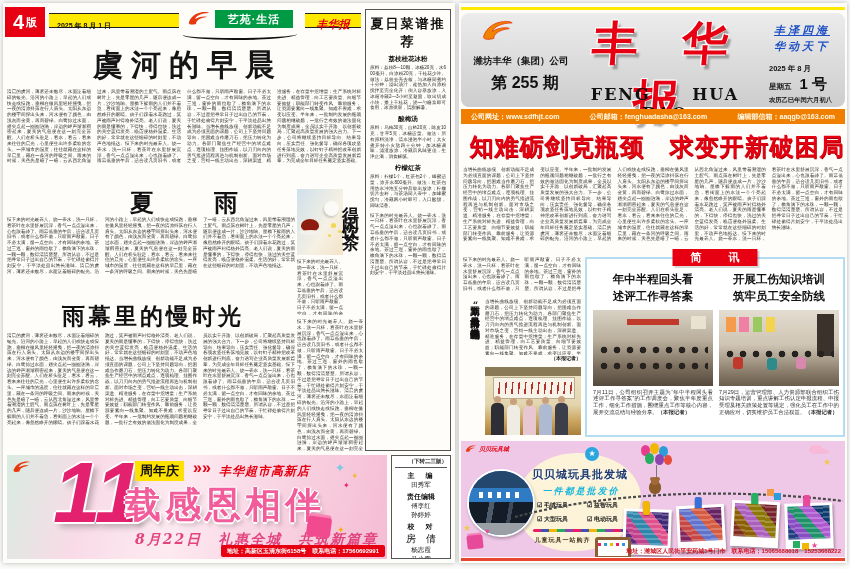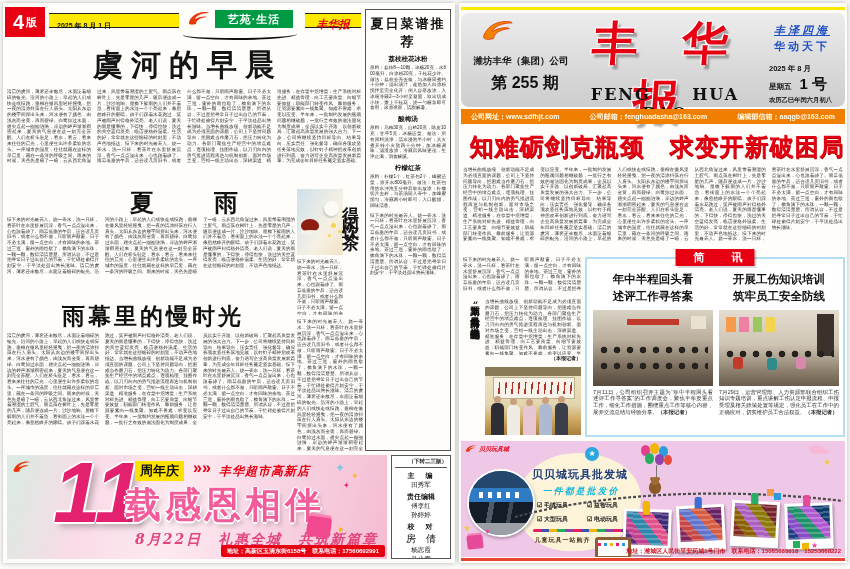--- a/index.html
+++ b/index.html
@@ -128,21 +128,21 @@
     <div class="abs" style="left:2px;top:10px;width:384px;height:94px;background:linear-gradient(#ececec,#cdcdcd);border-radius:8px;">
       <svg class="abs" style="left:20px;top:4px;" width="34" height="26" viewBox="0 0 24 18">
         <path d="M2 13 C6 2 20 2 22 4 C14 4 9 7 8 10 C13 7 19 7 20 8 C12 9 9 12 9 15 C5 16 1 16 2 13 Z" fill="#f08300" stroke="#e8380d" stroke-width="0.6"></path>
       </svg>
       <div class="abs" style="left:4px;top:42px;width:112px;text-align:center;font-size:9.5px;font-weight:900;">潍坊丰华（集团）公司</div>
       <div class="abs" style="left:8px;top:60px;width:112px;text-align:center;font-size:16px;font-weight:900;">第 255 期</div>
       <div class="abs serif" style="left:110px;top:2px;width:188px;text-align:center;font-size:46px;line-height:1.25;font-weight:900;letter-spacing:14px;color:#e60012;transform:skewX(-4deg);text-shadow:-1px -1px 0 #fff,1px -1px 0 #fff,-1px 1px 0 #fff,3px 4px 2px rgba(70,70,70,.45);">丰 华 报</div>
       <div class="abs serif" style="left:110px;top:72px;width:188px;text-align:center;font-size:16px;font-weight:700;letter-spacing:2px;word-spacing:34px;color:#111;">FENG HUA BAO</div>
       <div class="abs" style="left:300px;top:6px;width:82px;">
         <div class="serif" style="text-align:center;font-size:11px;font-weight:900;font-style:italic;letter-spacing:3px;color:#1d4fc4;margin-top:4px;text-decoration:underline;">丰泽四海</div>
-        <div class="serif" style="text-align:center;font-size:11px;font-weight:900;letter-spacing:3px;color:#1d4fc4;margin-top:1px;">华动天下</div>
+        <div class="serif" style="text-align:center;font-size:11px;font-weight:900;font-style:italic;letter-spacing:3px;color:#1d4fc4;margin-top:1px;">华动天下</div>
         <div style="font-size:7.5px;font-weight:800;margin:10px 0 0 8px;">2025 年 8 月</div>
         <div style="display:flex;align-items:baseline;margin:1px 0 0 8px;gap:8px;">
           <span style="font-size:7.5px;font-weight:800;">星期五</span>
           <span style="font-size:15px;font-weight:900;">1 号</span>
         </div>
         <div style="font-size:6.3px;font-weight:800;margin:2px 0 0 8px;">农历乙巳年闰六月初八</div>
       </div>
     </div>
 
     <div class="abs" style="left:2px;top:106px;width:384px;height:15px;background:#f07f00;display:flex;align-items:center;justify-content:space-between;padding:0 10px;box-sizing:border-box;">
@@ -165,21 +165,21 @@
       <div class="abs" style="left:6px;bottom:0;display:flex;gap:3px;align-items:flex-end;">
         <span class="person" style="background:#2e2e36;"></span>
         <span class="person" style="background:#efece3;height:30px;"></span>
         <span class="person" style="background:#e8c7d3;height:29px;"></span>
         <span class="person" style="background:#aebad2;height:31px;"></span>
         <span class="person" style="background:#3c3f49;"></span>
       </div>
     </div>
 
     <div class="abs" style="left:126px;top:254px;width:260px;height:180px;border:2px solid #b5ddf2;box-sizing:border-box;background:#fff;">
-      <div class="abs" style="left:50%;transform:translateX(-50%);top:-10px;background:#e60012;color:#fff;font-size:11px;font-weight:900;letter-spacing:8px;padding:1px 4px 1px 18px;box-shadow:2px 2px 0 rgba(0,0,0,.15);">简　讯</div>
+      <div class="abs" style="left:50%;transform:translateX(-50%);top:-10px;background:#e60012;color:#fff;font-size:11px;font-weight:900;letter-spacing:8px;padding:1px 10px 1px 18px;box-shadow:2px 2px 0 rgba(0,0,0,.15);">简　讯</div>
 
       <div class="abs" style="left:6px;top:12px;width:120px;">
         <div style="text-align:center;font-size:11.5px;font-weight:900;line-height:1.5;">年中半程回头看</div>
         <div style="text-align:center;font-size:11.5px;font-weight:900;line-height:1.5;">述评工作寻答案</div>
         <div class="photo" style="position:relative;width:120px;height:76px;margin-top:4px;background:linear-gradient(#d8d2c4 0%,#b9ad9b 40%,#7b6e5e 75%,#55493d 100%);">
           <div class="abs" style="right:6%;top:8%;width:12%;height:18%;background:#e9e2d0;"></div>
           <div class="abs" style="left:28%;top:12%;width:44%;height:8%;background:#c0392b;"></div>
           <div class="heads" style="top:46%;"></div>
           <div class="heads" style="top:66%;"></div>
         </div>

